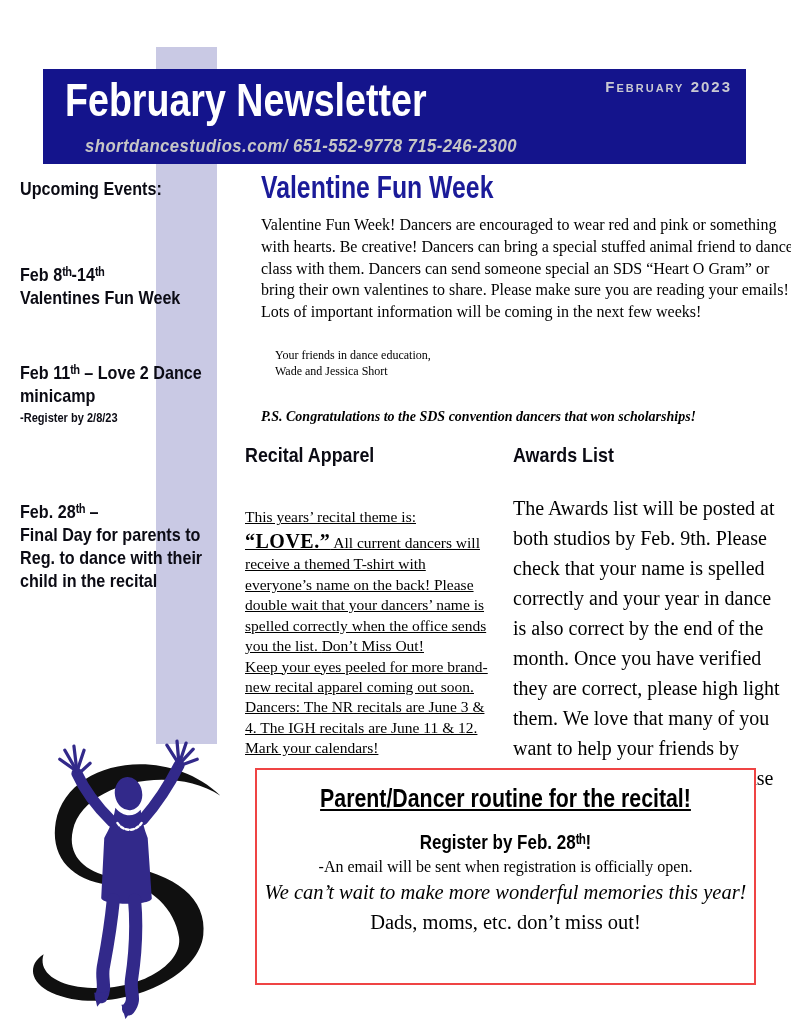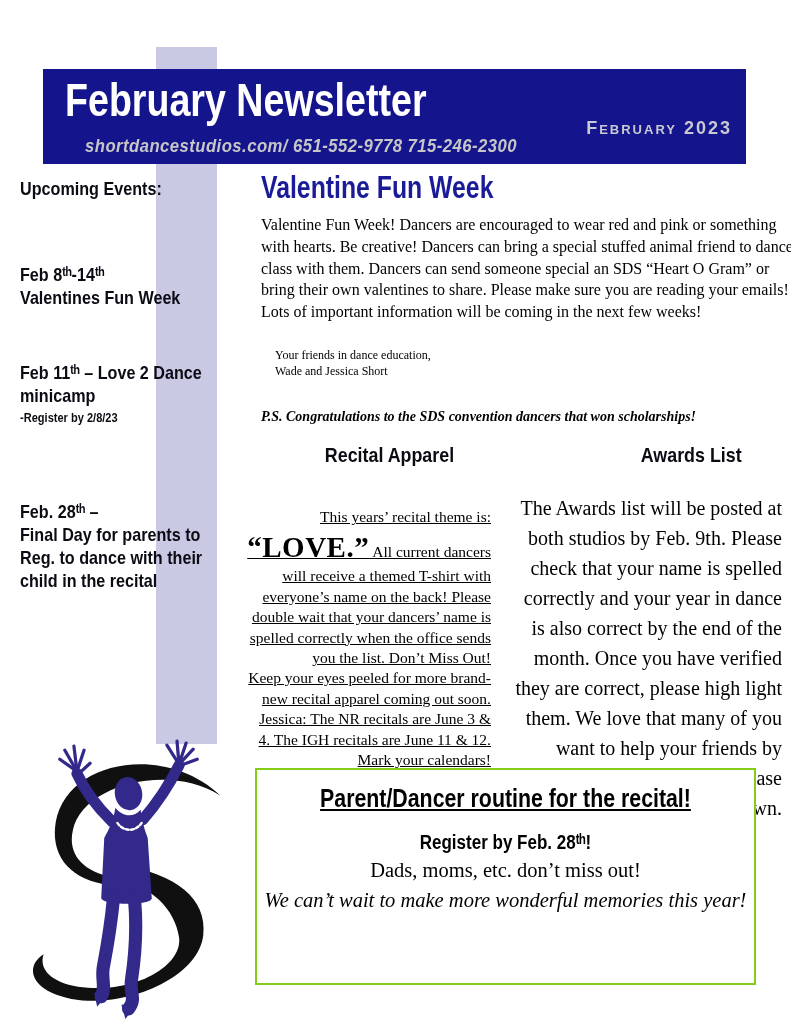--- a/index.html
+++ b/index.html
@@ -5,21 +5,21 @@
   html,body{margin:0;padding:0;background:#fff;}
   .page{position:relative;width:791px;height:1024px;background:#ffffff;overflow:hidden;
         font-family:"Liberation Serif", serif;color:#000;}
 
   
   .vbar{position:absolute;left:156px;top:47px;width:61px;height:697px;background:#c9c9e4;z-index:1;}
 
   
   .banner{position:absolute;left:43px;top:69px;width:703px;height:95px;background:#14148c;z-index:2;}
   .banner-date{position:absolute;top:9px;right:14px;font-family:"Liberation Sans",sans-serif;
-               font-weight:bold;font-variant:small-caps;letter-spacing:2px;font-size:18px;color:#c9c9d2;margin-top:40px;}
+               font-weight:bold;font-variant:small-caps;letter-spacing:2px;font-size:15px;color:#c9c9d2;}
   .banner-title{position:absolute;left:22px;top:3px;font-family:"Liberation Sans",sans-serif;
                 font-weight:bold;font-size:47px;color:#ffffff;white-space:nowrap;
                 transform:scaleX(.80);transform-origin:left top;}
   .banner-tagline{position:absolute;left:42px;bottom:7px;font-family:"Liberation Sans",sans-serif;
                   font-weight:bold;font-style:italic;font-size:19px;color:#c6c6c6;white-space:nowrap;
                   letter-spacing:.5px;transform:scaleX(.88);transform-origin:left bottom;}
 
   
   .sidebar{position:absolute;left:20px;top:178px;width:255px;z-index:3;
            font-family:"Liberation Sans","DejaVu Sans",sans-serif;font-weight:bold;color:#0b0b14;
@@ -31,35 +31,35 @@
   
   .main{position:absolute;left:261px;top:170px;width:537px;z-index:3;}
   .main-heading{margin:0 0 8px 0;font-family:"Liberation Sans",sans-serif;font-weight:bold;
                 font-size:31px;color:#1b1b99;white-space:nowrap;
                 transform:scaleX(.80);transform-origin:left top;}
   .intro{margin:0 0 24px 0;font-size:16px;line-height:1.36;}
   .closing{margin:0 0 30px 14px;font-size:12px;line-height:1.36;white-space:pre-line;}
   .ps{margin:0;font-size:14px;font-weight:bold;font-style:italic;}
 
   
-  .columns{position:absolute;left:245px;top:443px;width:537px;display:flex;gap:22px;z-index:3;text-align:right;}
+  .columns{position:absolute;left:245px;top:443px;width:537px;display:flex;gap:22px;z-index:3;}
   .col-recital{width:246px;}
   .col-awards{width:269px;}
   .col-heading{margin:0 0 20px 0;font-family:"Liberation Sans",sans-serif;font-weight:bold;
                font-size:21px;color:#0b0b14;white-space:nowrap;
                transform:scaleX(.85);transform-origin:left top;}
   .col-awards .col-heading{margin-bottom:26px;}
   .col-body{margin:0;font-size:15.5px;line-height:1.32;}
   .recital-body{white-space:pre-line;text-decoration:underline;}
-  .theme{font-size:29px;font-weight:bold;letter-spacing:.5px;}
+  .theme{font-size:20px;font-weight:bold;letter-spacing:.5px;}
   .underline{text-decoration:underline;}
   .awards-body{line-height:1.5;font-size:20px;}
 
   
-  .box{position:absolute;left:255px;top:768px;width:497px;height:213px;border:2px solid #84cc16;
+  .box{position:absolute;left:255px;top:768px;width:497px;height:213px;border:2px solid #ef4444;
        text-align:center;z-index:3;background:#fff;}
   .box-heading{margin-top:13px;font-family:"Liberation Sans",sans-serif;font-weight:bold;
                font-size:26px;text-decoration:underline;white-space:nowrap;
                transform:scaleX(.82);transform-origin:center top;}
   .box-register{margin-top:17px;font-family:"Liberation Sans","DejaVu Sans",sans-serif;font-weight:bold;
                 font-size:20px;transform:scaleX(.85);transform-origin:center top;}
   .box-email{margin-top:4px;font-size:16px;}
   .box-line{margin-top:3px;font-size:20.5px;line-height:1.3;}
   .box-line.first{margin-top:22px;}
   .box-line.italic{font-style:italic;}
@@ -107,35 +107,36 @@
     <p class="ps">P.S. Congratulations to the SDS convention dancers that won scholarships!</p>
   </main>
 
   <section class="columns">
     <div class="col-recital">
       <h2 class="col-heading">Recital Apparel</h2>
       <p class="col-body recital-body">
         <span>This years’ recital theme is:
 </span><span class="theme">“LOVE.”</span><span> All current dancers will receive a themed T-shirt with everyone’s name on the back! Please double wait that your dancers’ name is spelled correctly when the office sends you the list. </span><span class="underline">Don’t Miss Out!</span><span>
 Keep your eyes peeled for more brand-new recital apparel coming out soon.
-</span><span class="underline">Jessica</span><span>: The NR recitals are June 3 &amp; 4. The IGH recitals are June 11 &amp; 12.
+</span><span class="underline">Dancers</span><span>: The NR recitals are June 3 &amp; 4. The IGH recitals are June 11 &amp; 12.
 </span><span>Mark your calendars!</span>
       </p>
     </div>
     <div class="col-awards">
       <h2 class="col-heading">Awards List</h2>
       <p class="col-body awards-body">The Awards list will be posted at both studios by Feb. 9th. Please check that your name is spelled correctly and your year in dance is also correct by the end of the month.  Once you have verified they are correct, please high light them.  We love that many of you want to help your friends by checking their names, but please let them check their own.</p>
     </div>
   </section>
 
   <section class="box">
     <div class="box-heading">Parent/Dancer routine for the recital!</div>
     <div class="box-register">Register by Feb. 28ᵗʰ!</div>
+    <div class="box-email">-An email will be sent when registration is officially open.</div>
+    <div class="box-line italic">We can’t wait to make more wonderful memories this year!</div>
     <div class="box-line">Dads, moms, etc. don’t miss out!</div>
-    <div class="box-line italic">We can’t wait to make more wonderful memories this year!</div>
   </section>
 
   <div class="logo">
     <svg viewBox="0 0 225 285" width="228" height="288">
 
       <g fill="#101010">
         <path d="M204,62 C150,10 52,26 41,88 C35,124 58,148 100,151 L101,143
                  C70,139 52,121 58,96 C67,52 152,29 204,62 Z"></path>
         <path d="M106,131 C160,139 191,164 187,200 C182,248 90,281 37,257
                  C15,247 13,229 29,219 C24,234 37,247 63,251 C119,259 167,230 163,202

